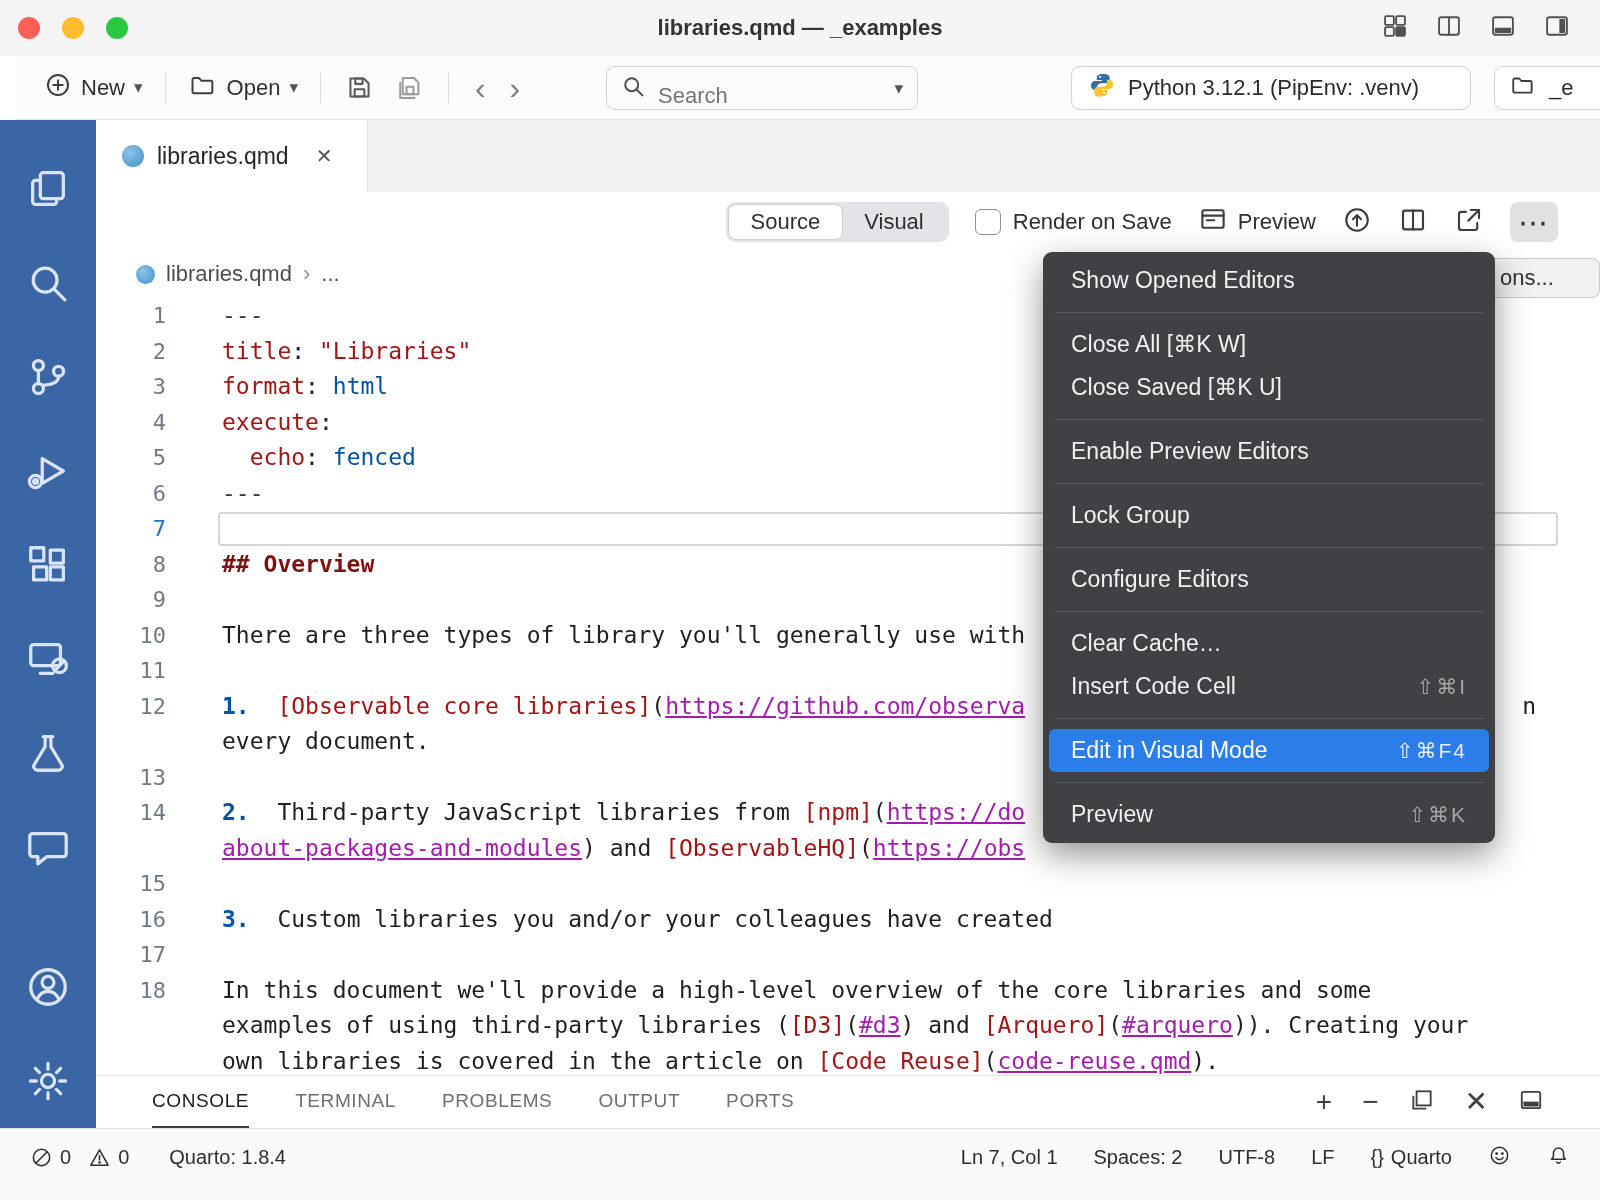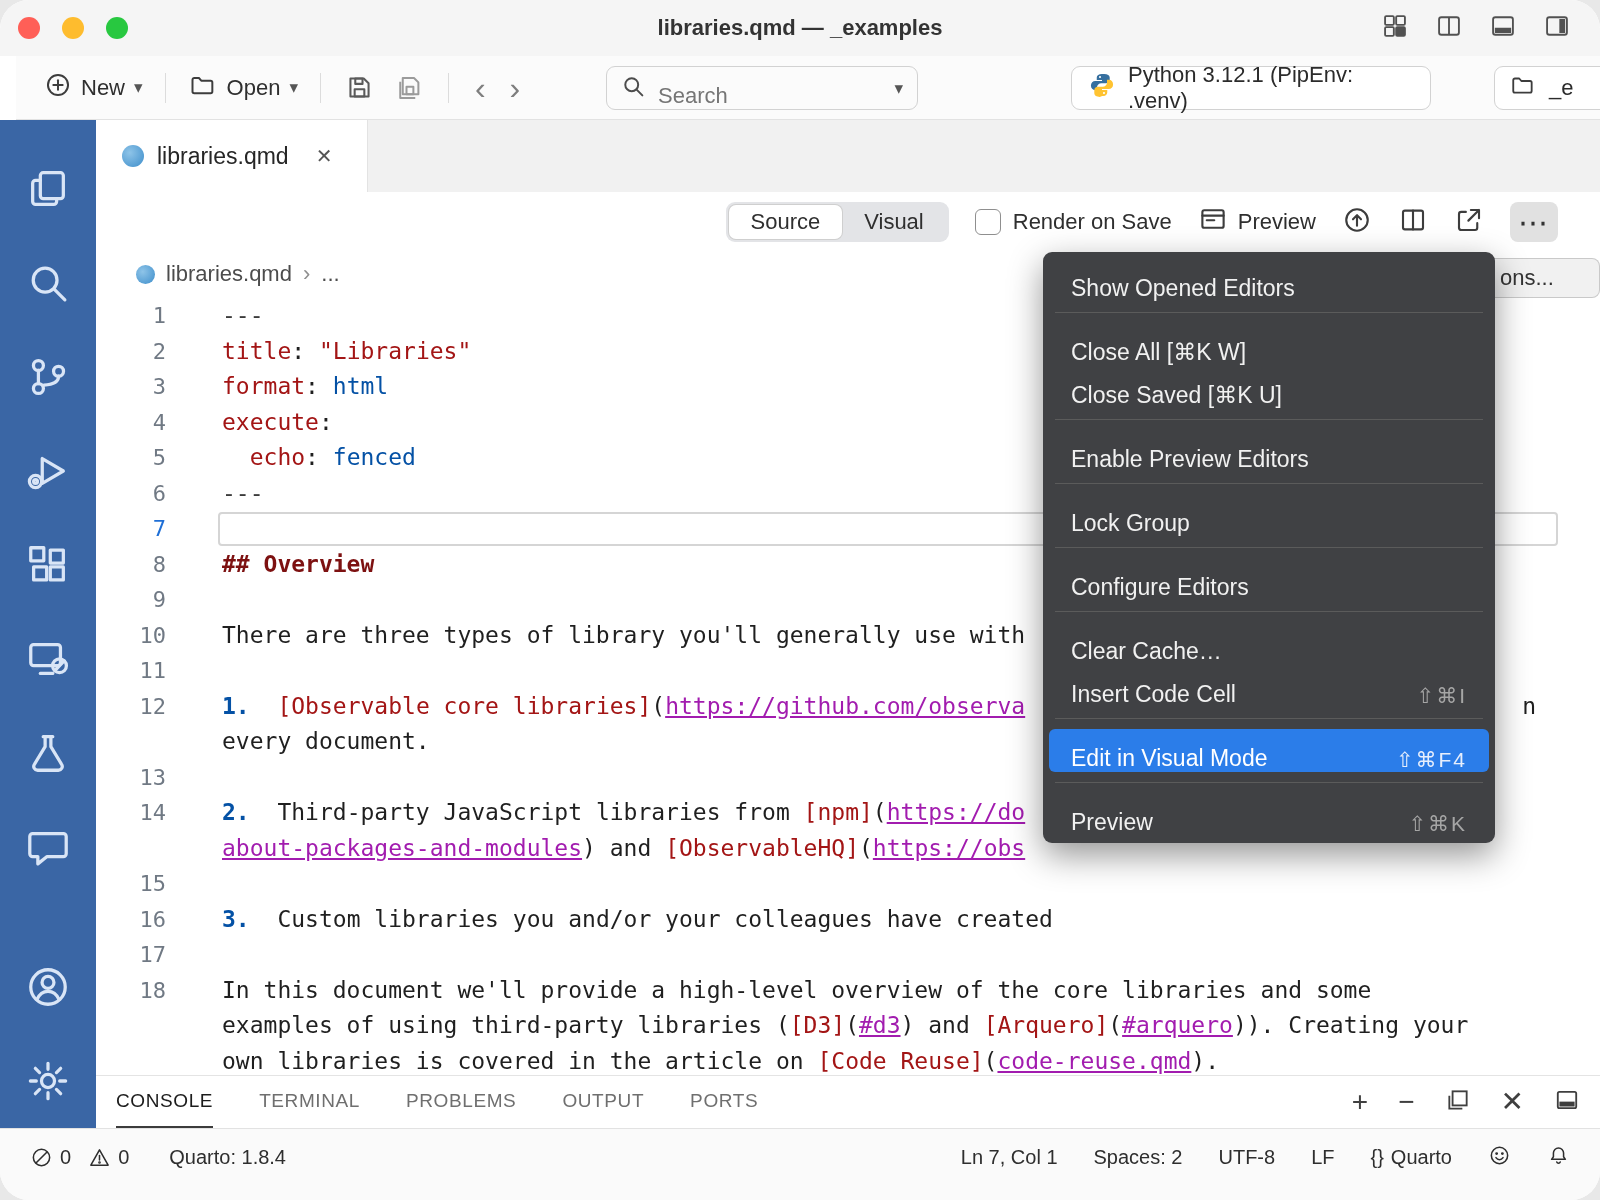--- a/index.html
+++ b/index.html
@@ -1,37 +1,37 @@
 <!DOCTYPE html>
 <html><head>
 <meta charset="utf-8">
 <style>
   html,body{margin:0;padding:0;background:#e8e8e8;}
   *{box-sizing:border-box;}
   .window{position:relative;width:1600px;height:1200px;background:#fff;overflow:hidden;
-          font-family:"Liberation Sans",sans-serif;color:#2b2b2b;border-radius:29px;}
+          font-family:"Liberation Sans",sans-serif;color:#2b2b2b;}
   
   .titlebar{position:absolute;top:0;left:0;right:0;height:56px;background:#f5f5f5;display:flex;align-items:center;}
   .lights{display:flex;gap:22px;padding-left:18px;}
   .light{width:22px;height:22px;border-radius:50%;}
   .l-red{background:#ff5f57}.l-yellow{background:#febc2e}.l-green{background:#28c840}
   .win-title{position:absolute;left:0;right:0;text-align:center;font-size:22px;font-weight:700;color:#333;}
   .tb-icons{position:absolute;right:28px;display:flex;gap:24px;}
   .tb-icons svg{width:30px;height:28px;}
   
   .toolbar{position:absolute;top:56px;left:16px;right:0;height:64px;background:#fbfbfb;border-bottom:1px solid #e2e2e2;display:flex;align-items:center;padding-left:20px;}
   .tbtn{display:flex;align-items:center;gap:9px;font-size:22px;color:#2f2f2f;padding:6px 8px;border-radius:6px;}
   .tdiv{width:1px;height:30px;background:#dcdcdc;margin:0 14px;}
   .chev{font-size:17px;color:#555;}
   .icon-btn{margin:0 10px;display:flex;align-items:center;}
   .navchev{font-size:32px;color:#7e7e7e;margin:0 12px;line-height:1;}
   .searchbox{position:absolute;left:590px;top:10px;width:312px;height:44px;border:1px solid #d2d2d2;border-radius:9px;background:#fbfbfb;display:flex;align-items:center;padding:0 14px;gap:10px;}
   .searchbox input{border:none;outline:none;background:transparent;font-size:22px;color:#1d4ed8;width:200px;font-family:"Liberation Sans",sans-serif;margin-top:16px;}
   .searchbox .chev{margin-left:auto;}
-  .interp{position:absolute;left:1055px;top:10px;width:360px;height:44px;border:1px solid #d2d2d2;border-radius:9px;background:#fff;display:flex;align-items:center;gap:12px;padding:8px 16px;font-size:22px;color:#2b2b2b;}
+  .interp{position:absolute;left:1055px;top:10px;width:400px;height:44px;border:1px solid #d2d2d2;border-radius:9px;background:#fff;display:flex;align-items:center;gap:12px;padding:8px 16px;font-size:22px;color:#2b2b2b;}
   .wsbtn{position:absolute;left:1478px;top:10px;width:150px;height:44px;border:1px solid #d2d2d2;border-radius:9px;background:#fff;display:flex;align-items:center;gap:12px;padding:0 14px;font-size:22px;color:#2b2b2b;}
   
   .activitybar{position:absolute;top:120px;left:0;width:96px;bottom:72px;background:#3a66a5;display:flex;flex-direction:column;align-items:center;padding-top:22px;}
   .act{width:96px;height:94px;display:flex;align-items:center;justify-content:center;}
   .act svg{width:46px;height:46px;stroke:#d9e5f6;stroke-width:1.7;fill:none;stroke-linecap:round;stroke-linejoin:round;}
   .act-bottom{margin-top:auto;}
   
   .main{position:absolute;left:96px;top:120px;right:0;bottom:72px;background:#fff;display:flex;flex-direction:column;}
   .tabbar{height:72px;background:#f1f1f1;display:flex;}
   .tab{height:72px;width:272px;background:#fff;display:flex;align-items:center;padding:0 26px;gap:13px;border-right:1px solid #e3e3e3;font-size:23px;color:#262626;}
@@ -60,36 +60,36 @@
   .sg-key{color:#a31515}
   .sg-string{color:#a31515}
   .sg-value{color:#0451a5}
   .sg-heading{color:#7d1111;font-weight:bold}
   .sg-num{color:#0451a5;font-weight:bold}
   .sg-link{color:#a31515}
   .sg-url{color:#a21caf;text-decoration:underline}
   .right-frag{position:absolute;right:64px;top:0;color:#1f1f1f;}
   .cur-box{position:absolute;left:22px;right:42px;top:1px;bottom:1px;border:2px solid #d5d5d5;border-radius:4px;}
   
-  .panelbar{height:53px;display:flex;align-items:center;gap:72px;padding:0 20px;border-top:1px solid #e4e4e4;background:#fff;}
+  .panelbar{height:53px;display:flex;align-items:center;gap:72px;padding:0 56px;border-top:1px solid #e4e4e4;background:#fff;}
   .ptab{font-size:19px;letter-spacing:.6px;color:#6f6f6f;height:100%;display:flex;align-items:center;border-bottom:2px solid transparent;}
   .ptab.active{color:#1c1c1c;border-bottom-color:#3c3c3c;font-weight:500;}
   .panel-icons{margin-left:auto;display:flex;gap:30px;align-items:center;}
   .panel-icons .pi{font-size:28px;color:#3f3f3f;line-height:1;}
   .panel-icons svg{width:26px;height:26px;stroke:#3f3f3f;stroke-width:1.7;fill:none;}
   
   .statusbar{position:absolute;left:0;right:0;bottom:0;height:72px;background:#fafafa;border-top:1px solid #e2e2e2;display:flex;align-items:center;padding:0 30px 14px 30px;font-size:20px;color:#2e2e2e;}
   .st-left{display:flex;align-items:center;gap:10px;}
   .st-item{display:flex;align-items:center;gap:7px;}
   .st-right{margin-left:auto;display:flex;align-items:center;gap:36px;}
   .statusbar svg{width:23px;height:23px;stroke:#2e2e2e;stroke-width:1.6;fill:none;stroke-linecap:round;stroke-linejoin:round;}
   .quarto-ver{margin-left:30px;}
   
   .menu{position:absolute;left:1043px;top:252px;width:452px;background:#404144;border-radius:9px;box-shadow:0 12px 34px rgba(0,0,0,.42);padding:7px 0;z-index:30;font-size:23px;color:#f1f1f1;}
-  .menu-item{height:43px;display:flex;align-items:flex-end;justify-content:space-between;margin:0 6px;padding:0 22px;border-radius:6px;}
+  .menu-item{height:43px;display:flex;align-items:center;justify-content:space-between;margin:0 6px;padding:0 22px;border-radius:6px;}
   .menu-item.hl{background:#2b7de9;color:#fff;}
   .mi-short{color:#a6a6a6;font-size:21px;letter-spacing:2px;margin-left:36px;}
   .hl .mi-short{color:#e6eefc;}
   .menu-sep{height:1px;background:#5b5b5b;margin:10px 12px;}
   .remnant{position:absolute;left:1492px;top:258px;width:108px;height:40px;background:#f1f1f1;border:1px solid #c9c9c9;border-left:none;border-radius:0 8px 8px 0;z-index:10;display:flex;align-items:center;padding-left:8px;font-size:22px;color:#333;}
 </style>
 </head>
 <body>
 
 <div class="window">

